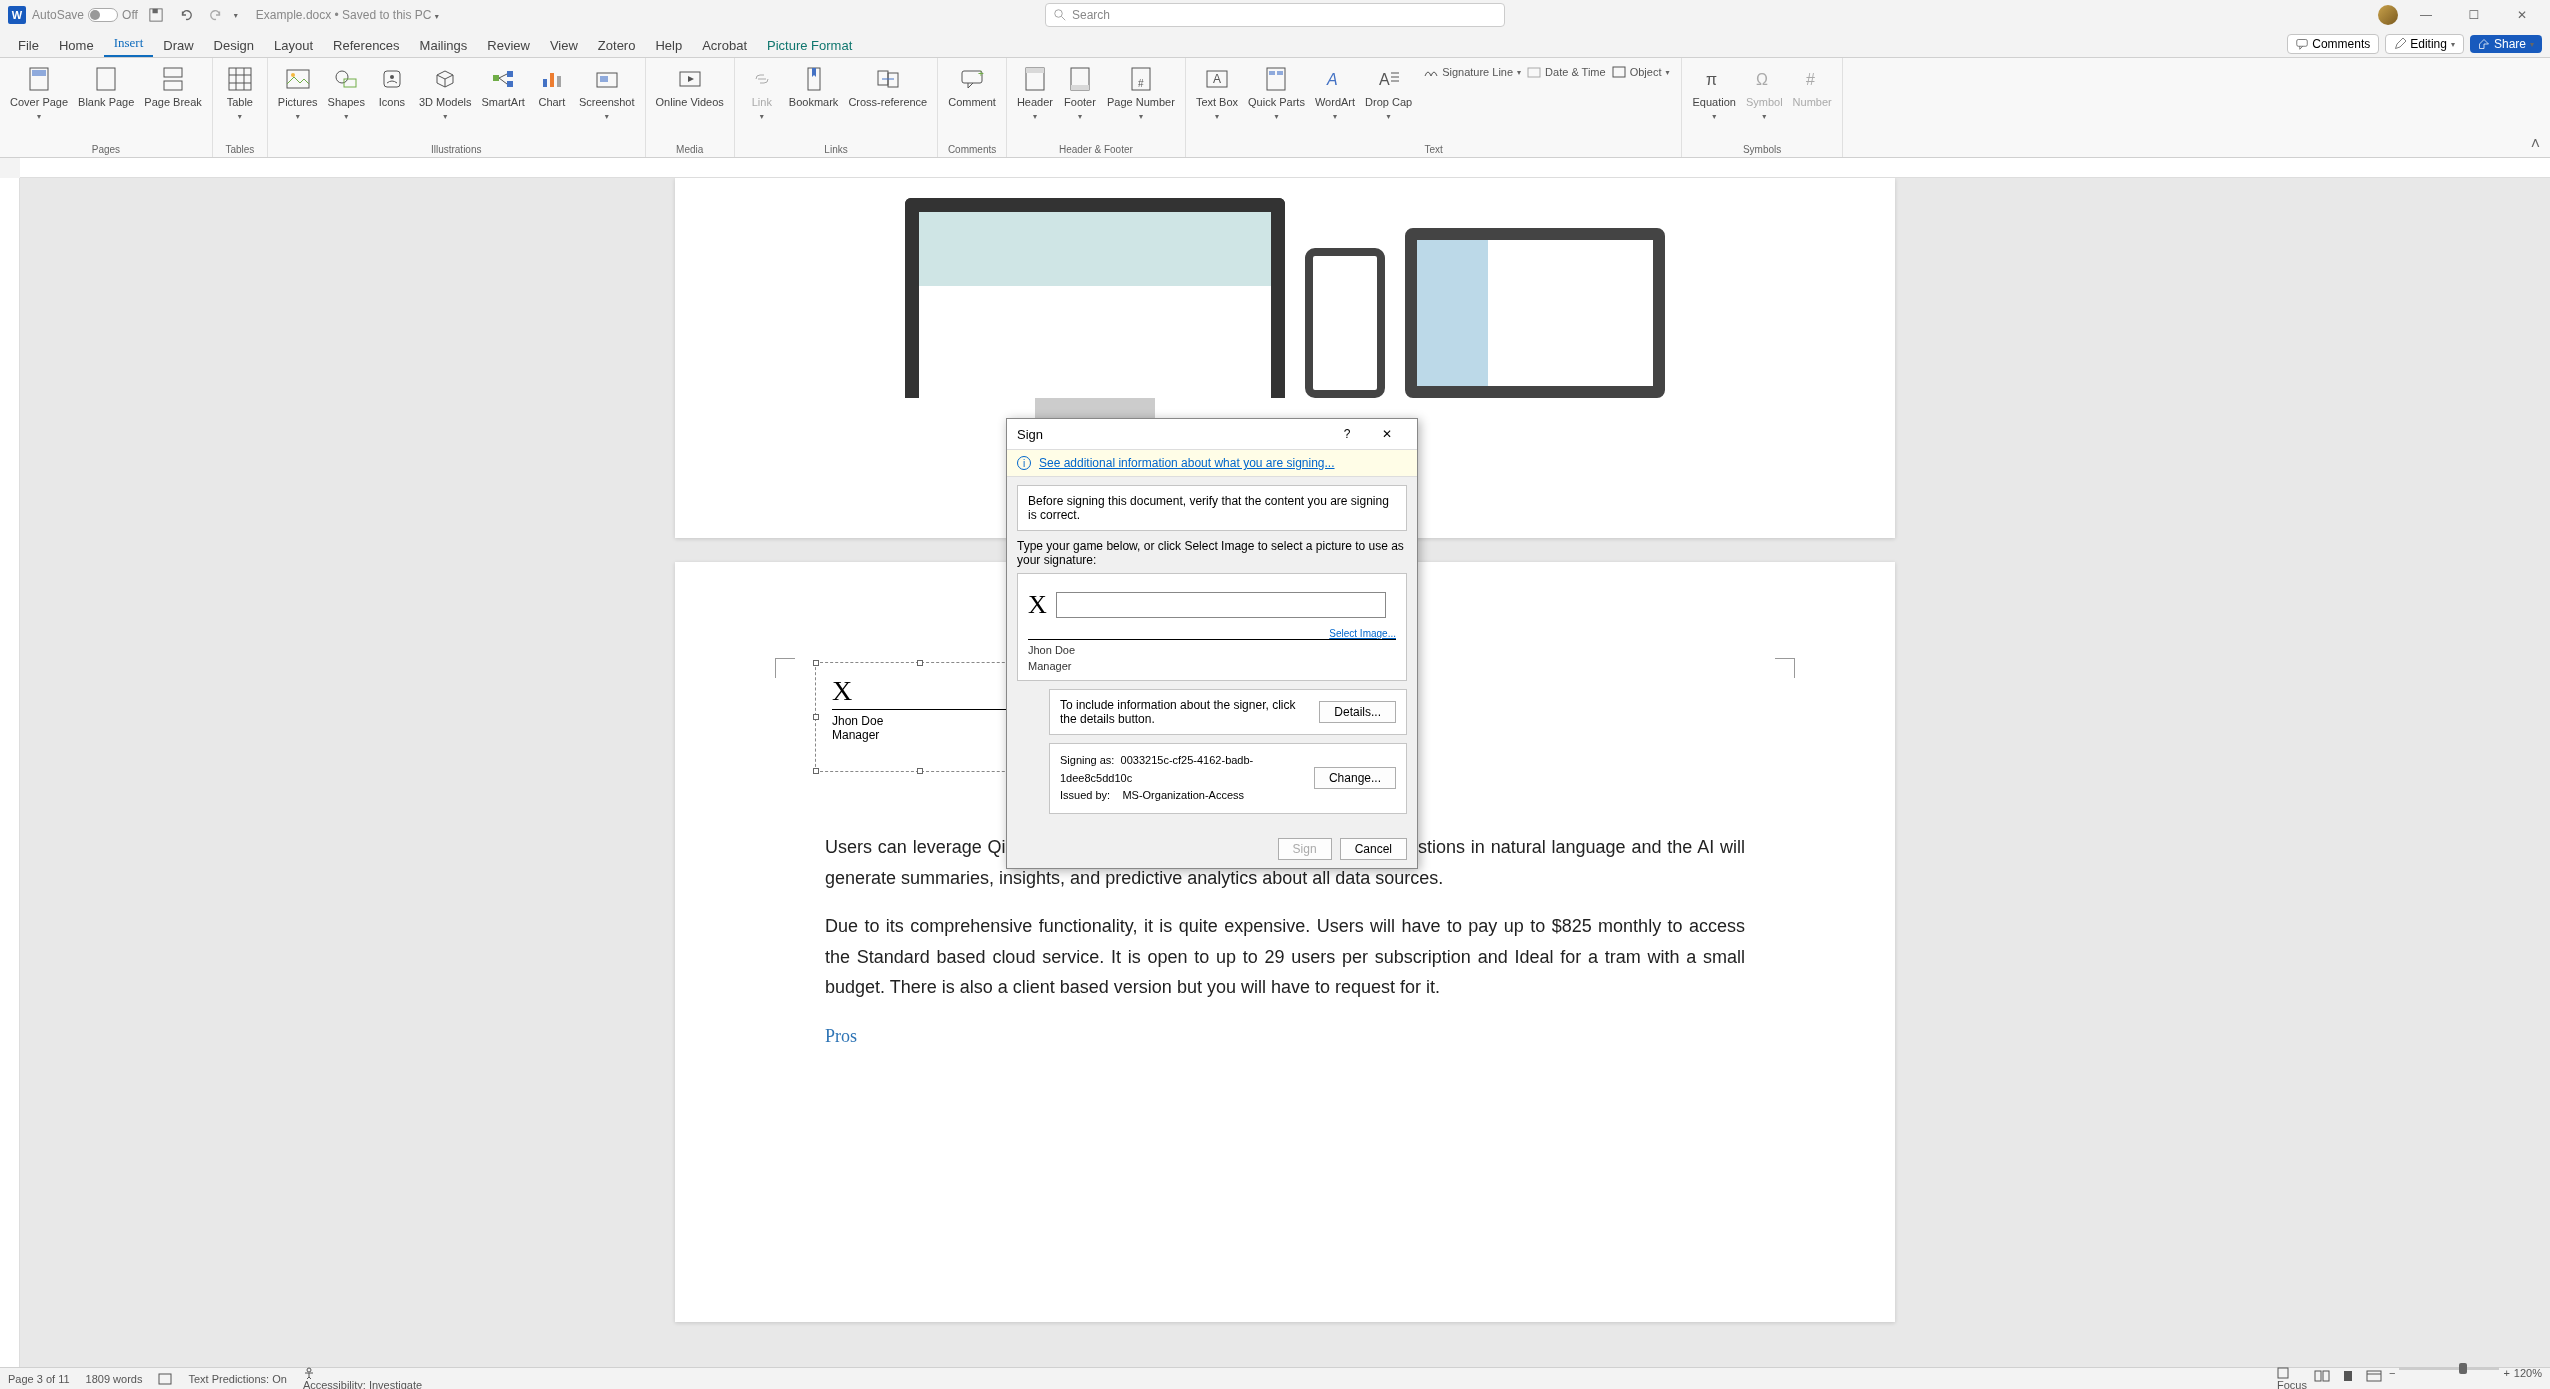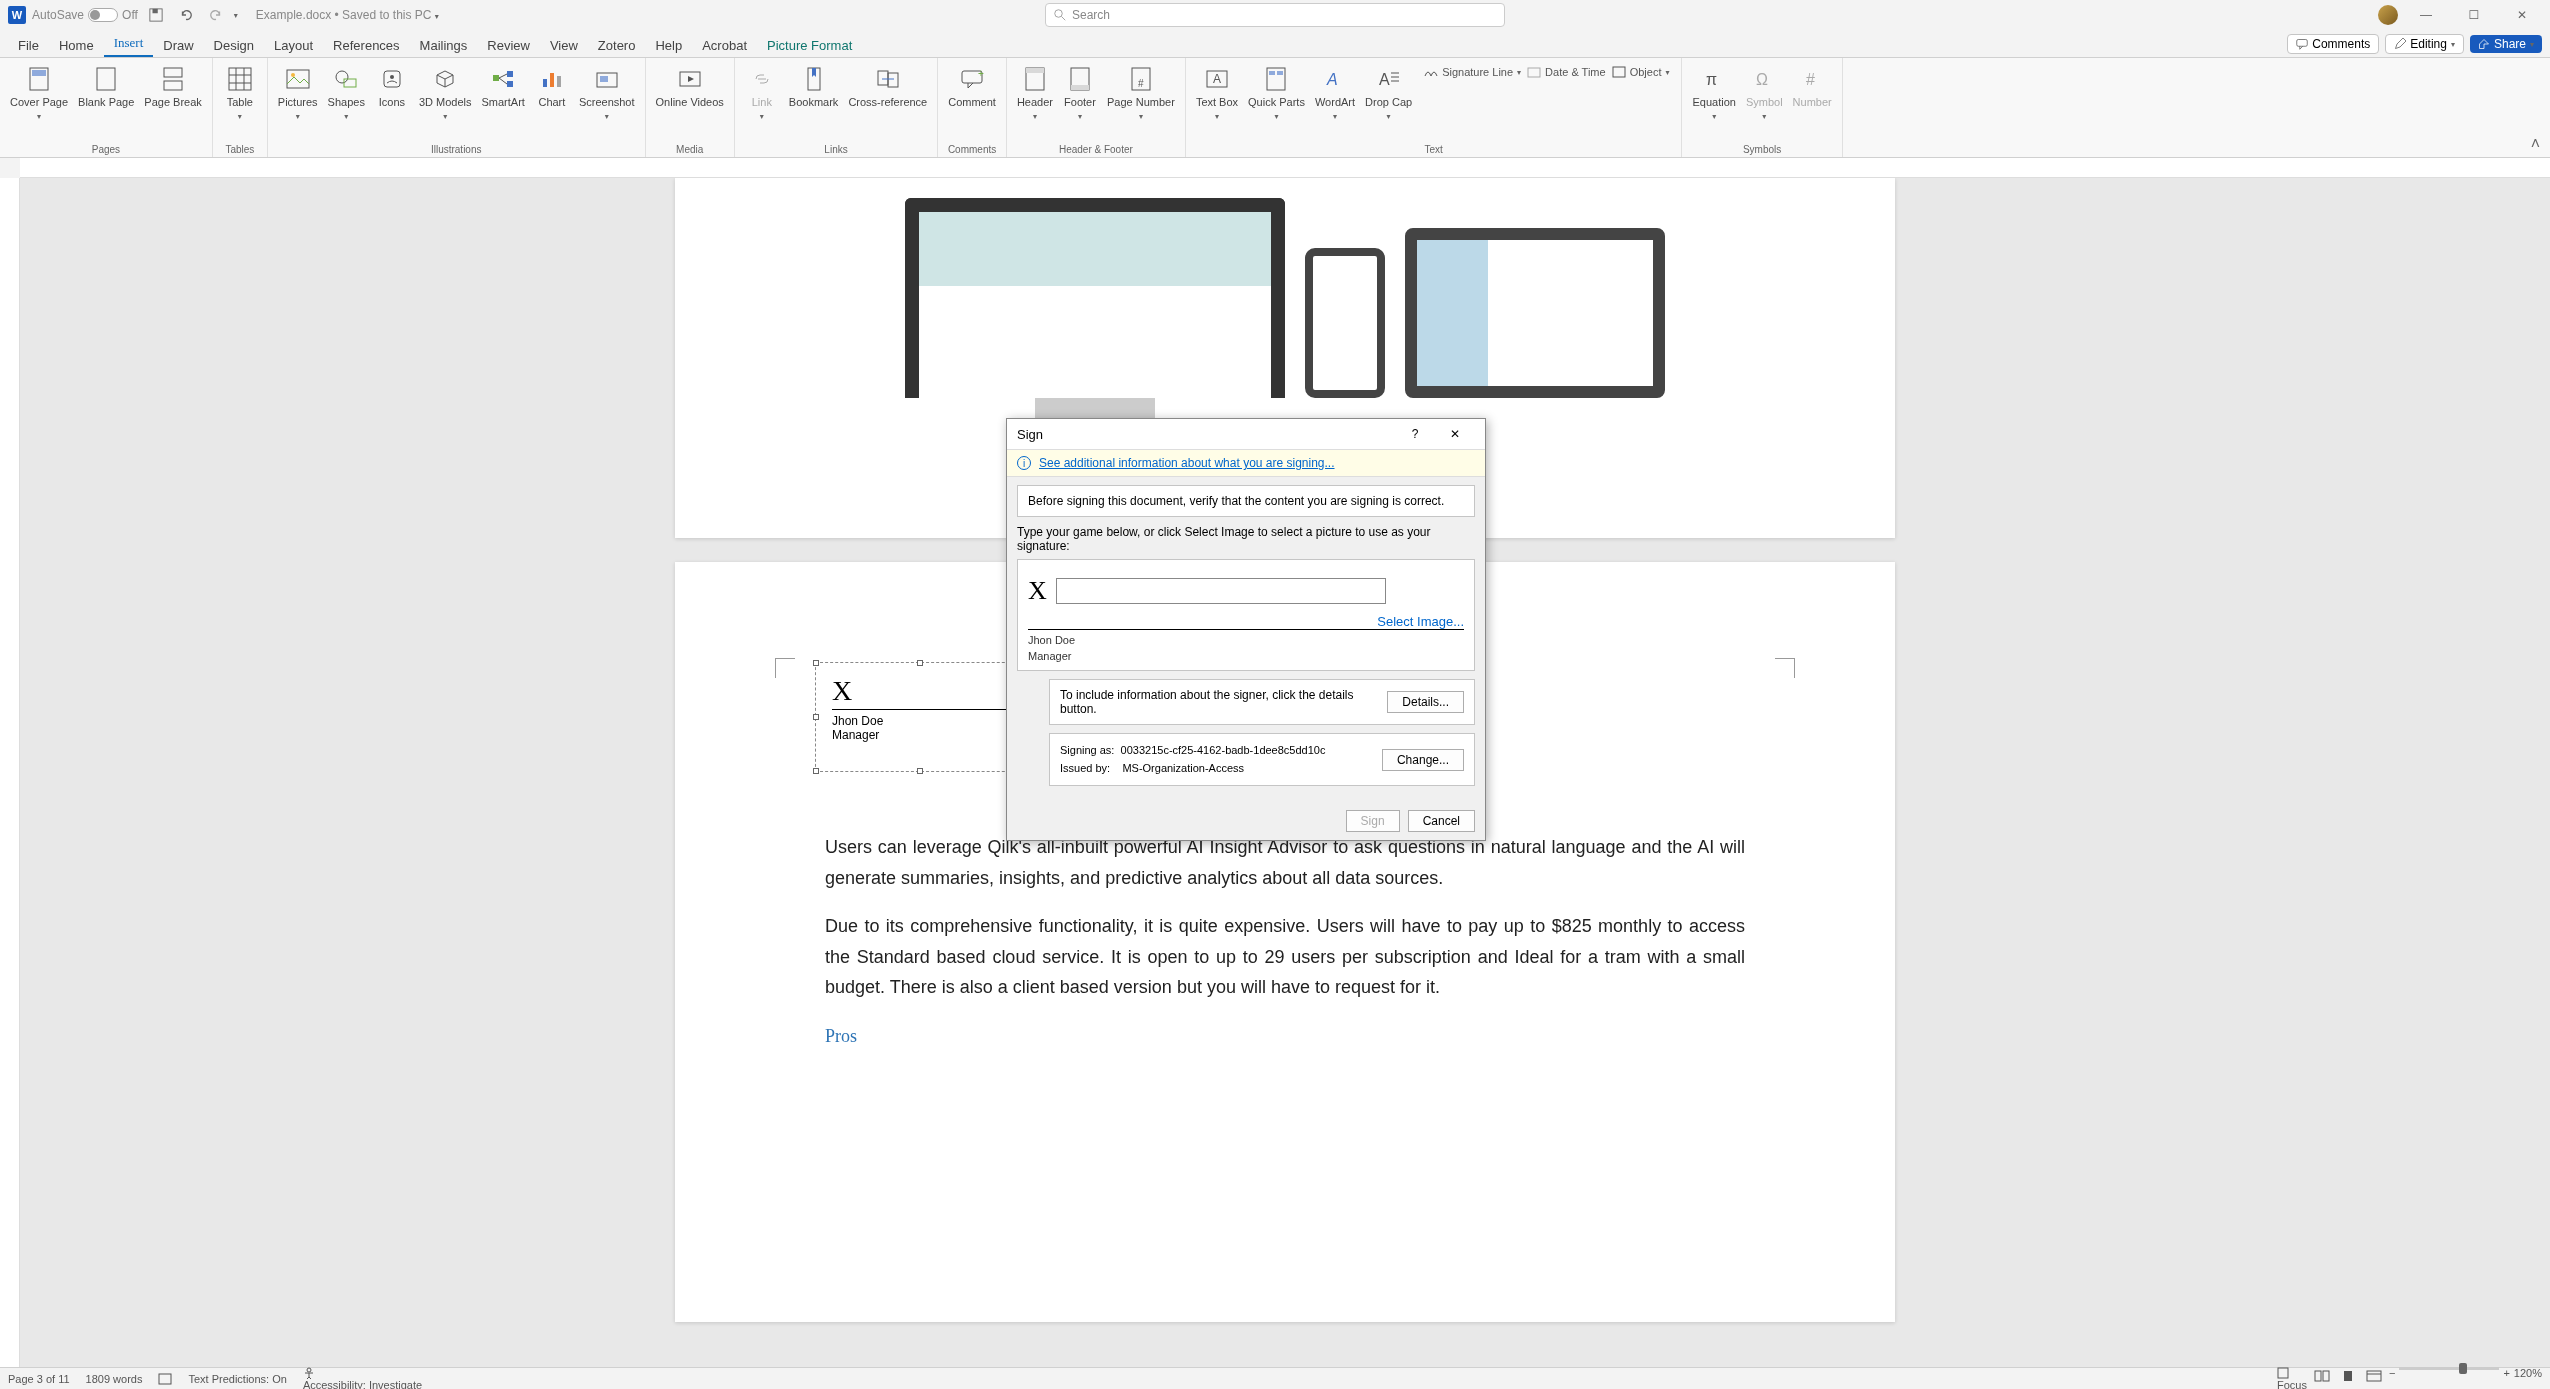--- a/index.html
+++ b/index.html
@@ -69,35 +69,35 @@
 .sig-x { font-family: "Brush Script MT", cursive; font-size: 28px; }
 .sig-line { border-top: 1px solid #000; margin-top: 2px; }
 .sig-name { font-size: 12px; margin-top: 4px; }
 .sig-role { font-size: 12px; }
 
 .body-text { font-family: Georgia, serif; font-size: 18px; line-height: 1.7; color: #222; text-align: justify; margin-top: 150px; }
 .body-text p { margin-bottom: 18px; }
 .pros { color: #2e74b5; font-family: Georgia, serif; font-size: 18px; }
 
 
-.dialog { position: absolute; left: 1006px; top: 418px; width: 480px; background: #f0f0f0; border: 1px solid #888; box-shadow: 2px 2px 10px rgba(0,0,0,0.3); font-size: 12px; }
+.dialog { position: absolute; left: 1006px; top: 418px; width: 412px; background: #f0f0f0; border: 1px solid #888; box-shadow: 2px 2px 10px rgba(0,0,0,0.3); font-size: 12px; }
 .dlg-title { height: 30px; display: flex; align-items: center; padding: 0 10px; background: #fff; }
 .dlg-title-text { font-size: 13px; }
 .dlg-title-btns { margin-left: auto; display: flex; }
 .dlg-tbtn { width: 40px; height: 30px; display: flex; align-items: center; justify-content: center; cursor: pointer; }
 .dlg-info { background: #fffde7; border-top: 1px solid #ddd; border-bottom: 1px solid #ddd; padding: 6px 10px; display: flex; align-items: center; gap: 8px; }
 .dlg-info a { color: #0066cc; text-decoration: underline; cursor: pointer; }
 .info-icon { width: 14px; height: 14px; border: 1px solid #0066cc; border-radius: 50%; color: #0066cc; display: flex; align-items: center; justify-content: center; font-size: 10px; }
 .dlg-body { padding: 8px 10px; }
 .dlg-box { background: #fff; border: 1px solid #c5c5c5; padding: 8px 10px; margin-bottom: 8px; }
 .dlg-row { display: flex; align-items: center; gap: 10px; justify-content: space-between; margin-left: 32px; }
 .dlg-sig-area { margin-top: 8px; }
 .dlg-sig-x { font-family: "Brush Script MT", cursive; font-size: 26px; display: inline-block; vertical-align: middle; }
 .dlg-sig-input { width: 330px; height: 26px; border: 1px solid #888; background: #fff; vertical-align: middle; margin-left: 6px; }
-.select-img { color: #0066cc; cursor: pointer; float: right; font-size: 13px; margin-top: 8px; margin-left: 48px; }
+.select-img { color: #0066cc; text-decoration: underline; cursor: pointer; float: right; font-size: 10px; margin-top: 8px; margin-left: 48px; }
 .dlg-sig-line { border-top: 1px solid #000; margin-top: 4px; clear: both; }
 .dlg-sig-meta { font-size: 11px; color: #333; margin-top: 4px; }
 .dlg-btn { background: #fdfdfd; border: 1px solid #adadad; padding: 3px 14px; cursor: pointer; font-size: 12px; }
 .dlg-btn:disabled { color: #aaa; }
 .dlg-sign-info { font-size: 11px; line-height: 1.6; }
 .dlg-footer { display: flex; justify-content: flex-end; gap: 8px; padding: 8px 10px; }
 
 
 .statusbar { position: absolute; bottom: 0; left: 0; right: 0; height: 22px; background: #f3f3f3; border-top: 1px solid #d0d0d0; display: flex; align-items: center; padding: 0 8px; font-size: 11px; color: #555; gap: 16px; }
 .statusbar-right { margin-left: auto; display: flex; align-items: flex-start; gap: 4px; }

